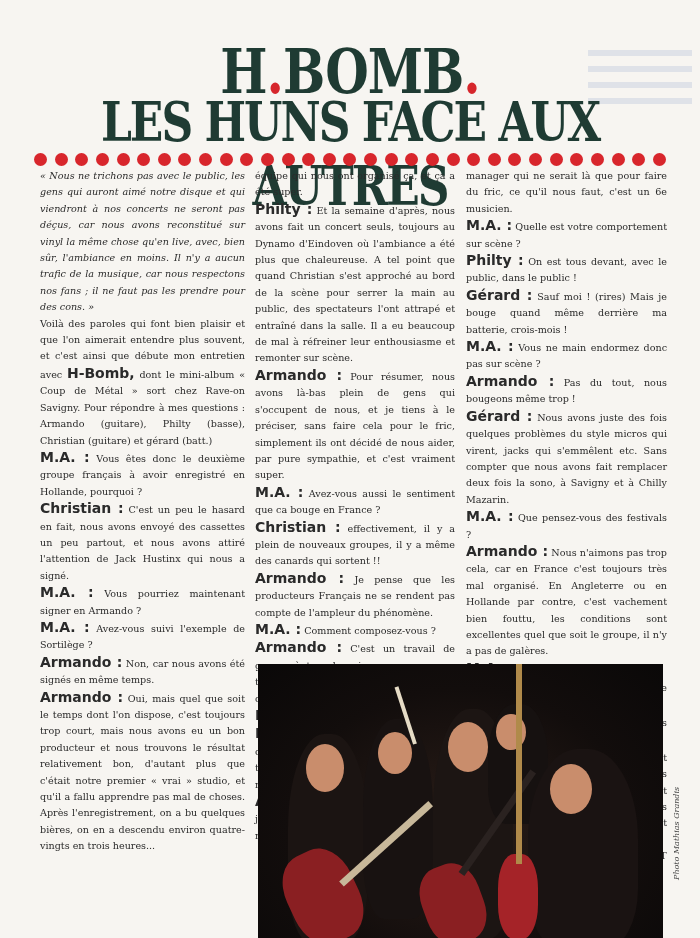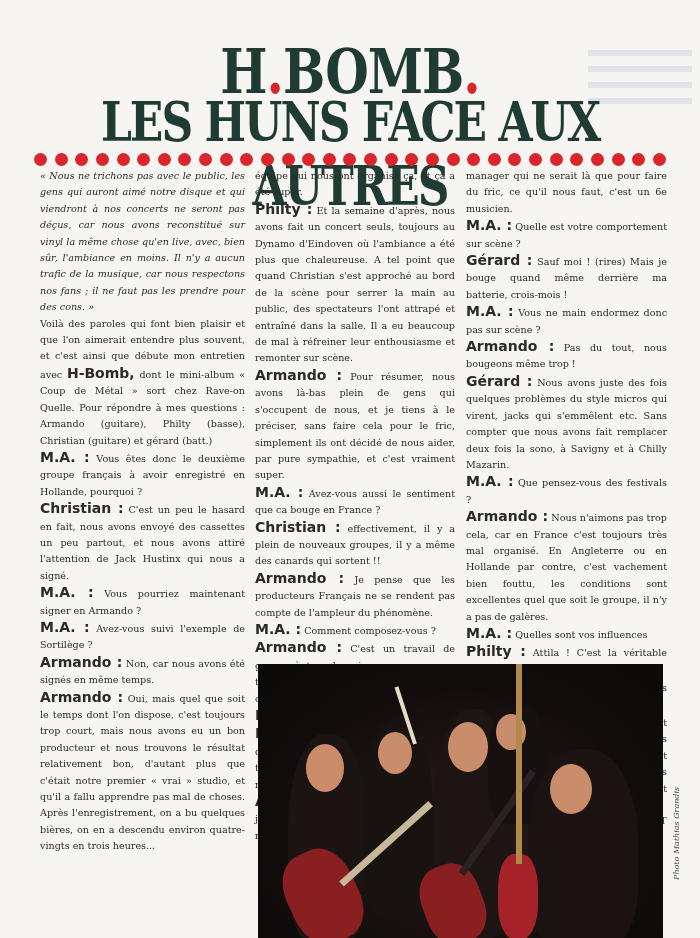--- a/index.html
+++ b/index.html
@@ -100,21 +100,21 @@
     <span class="dot"></span>
     <span class="dot"></span>
     <span class="dot"></span>
     <span class="dot"></span>
     <span class="dot"></span>
     <span class="dot"></span>
   </div>
 
 <div class="col c1" id="col1">
     <p class="q">« Nous ne trichons pas avec le public, les gens qui auront aimé notre disque et qui viendront à nos concerts ne seront pas déçus, car nous avons reconstitué sur vinyl la même chose qu'en live, avec, bien sûr, l'ambiance en moins. Il n'y a aucun trafic de la musique, car nous respectons nos fans ; il ne faut pas les prendre pour des cons. »</p>
-    <p><span>Voilà des paroles qui font bien plaisir et que l'on aimerait entendre plus souvent, et c'est ainsi que débute mon entretien avec </span><span class="sp">H-Bomb,</span><span> dont le mini-album « Coup de Métal » sort chez Rave-on Quelle. Pour répondre à mes questions : Armando (guitare), Philty (basse), Christian (guitare) et gérard (batt.)</span></p>
+    <p><span>Voilà des paroles qui font bien plaisir et que l'on aimerait entendre plus souvent, et c'est ainsi que débute mon entretien avec </span><span class="sp">H-Bomb,</span><span> dont le mini-album « Coup de Métal » sort chez Rave-on Savigny. Pour répondre à mes questions : Armando (guitare), Philty (basse), Christian (guitare) et gérard (batt.)</span></p>
     <p><span class="sp">M.A. :</span> <span>Vous êtes donc le deuxième groupe français à avoir enregistré en Hollande, pourquoi ?</span></p>
     <p><span class="sp">Christian :</span> <span class="ans">C'est un peu le hasard en fait, nous avons envoyé des cassettes un peu partout, et nous avons attiré l'attention de Jack Hustinx qui nous a signé.</span></p>
     <p><span class="sp">M.A. :</span> <span>Vous pourriez maintenant signer en Armando ?</span></p>
     <p><span class="sp">M.A. :</span> <span>Avez-vous suivi l'exemple de Sortilège ?</span></p>
     <p><span class="sp">Armando :</span> <span class="ans">Non, car nous avons été signés en même temps.</span></p>
     <p><span class="sp">Armando :</span> <span class="ans">Oui, mais quel que soit le temps dont l'on dispose, c'est toujours trop court, mais nous avons eu un bon producteur et nous trouvons le résultat relativement bon, d'autant plus que c'était notre premier « vrai » studio, et qu'il a fallu apprendre pas mal de choses. Après l'enregistrement, on a bu quelques bières, on en a descendu environ quatre-vingts en trois heures...</span></p>
   </div>
 <div class="col c2" id="col2">
     <p><span class="ans">équipe qui nous ont organisé ça, et ça a été super.</span></p>
     <p><span class="sp">Philty :</span> <span class="ans">Et la semaine d'après, nous avons fait un concert seuls, toujours au Dynamo d'Eindoven où l'ambiance a été plus que chaleureuse. A tel point que quand Christian s'est approché au bord de la scène pour serrer la main au public, des spectateurs l'ont attrapé et entraîné dans la salle. Il a eu beaucoup de mal à réfreiner leur enthousiasme et remonter sur scène.</span></p>
@@ -124,20 +124,21 @@
     <p><span class="sp">Armando :</span> <span class="ans">Je pense que les producteurs Français ne se rendent pas compte de l'ampleur du phénomène.</span></p>
     <p><span class="sp">M.A. :</span> <span>Comment composez-vous ?</span></p>
     <p><span class="sp">Armando :</span> <span class="ans">C'est un travail de groupe à tous les niveaux, nous avons tous la même conception de la musique, des paroles, nous sommes très soudés.</span></p>
     <p><span class="sp">M.A. :</span> <span>Vous travaillez beaucoup ?</span></p>
     <p><span class="sp">Philty :</span> <span class="ans">En moyenne quinze heures de répétition par semaine, plus tout le travail autour, car nous n'avons pas de manager.</span></p>
     <p><span class="sp">Armando :</span> <span class="ans">Tout ce que l'on fait jusqu'à présent, on se le doit, nous n'aurons jamais de</span></p>
   </div>
 <div class="col c3" id="col3">
     <p><span class="ans">manager qui ne serait là que pour faire du fric, ce qu'il nous faut, c'est un 6e musicien.</span></p>
     <p><span class="sp">M.A. :</span> <span>Quelle est votre comportement sur scène ?</span></p>
+    <p><span class="sp">Philty :</span> <span class="ans">On est tous devant, avec le public, dans le public !</span></p>
     <p><span class="sp">Gérard :</span> <span class="ans">Sauf moi ! (rires) Mais je bouge quand même derrière ma batterie, crois-mois !</span></p>
     <p><span class="sp">M.A. :</span> <span>Vous ne main endormez donc pas sur scène ?</span></p>
     <p><span class="sp">Armando :</span> <span class="ans">Pas du tout, nous bougeons même trop !</span></p>
     <p><span class="sp">Gérard :</span> <span class="ans">Nous avons juste des fois quelques problèmes du style micros qui virent, jacks qui s'emmêlent etc. Sans compter que nous avons fait remplacer deux fois la sono, à Savigny et à Chilly Mazarin.</span></p>
     <p><span class="sp">M.A. :</span> <span>Que pensez-vous des festivals ?</span></p>
     <p><span class="sp">Armando :</span> <span class="ans">Nous n'aimons pas trop cela, car en France c'est toujours très mal organisé. En Angleterre ou en Hollande par contre, c'est vachement bien fouttu, les conditions sont excellentes quel que soit le groupe, il n'y a pas de galères.</span></p>
     <p><span class="sp">M.A. :</span> <span>Quelles sont vos influences</span></p>
     <p><span class="sp">Philty :</span> <span class="ans">Attila ! C'est la véritable pionnier du hard !</span></p>
     <p><span class="sp">M.A. :</span> <span>Quel est le point le plus important pour vous ?</span></p>
     <p><span class="sp">Armando :</span> <span class="ans">C'est la scène, car c'est là que nous prouvons ce que nous valons et notre meilleure récompense est d'entendre le public reprendre les refrains, cela vuet dire que les kids ont gagné et nous aussi.</span></p>

